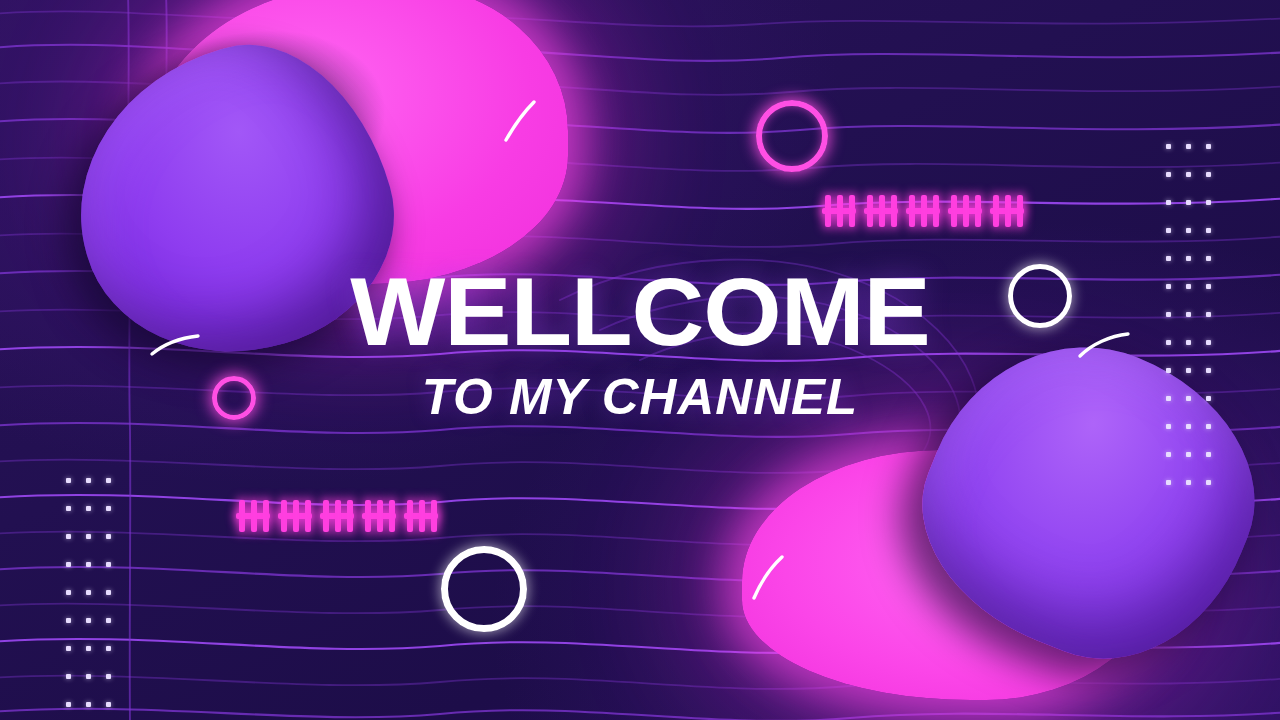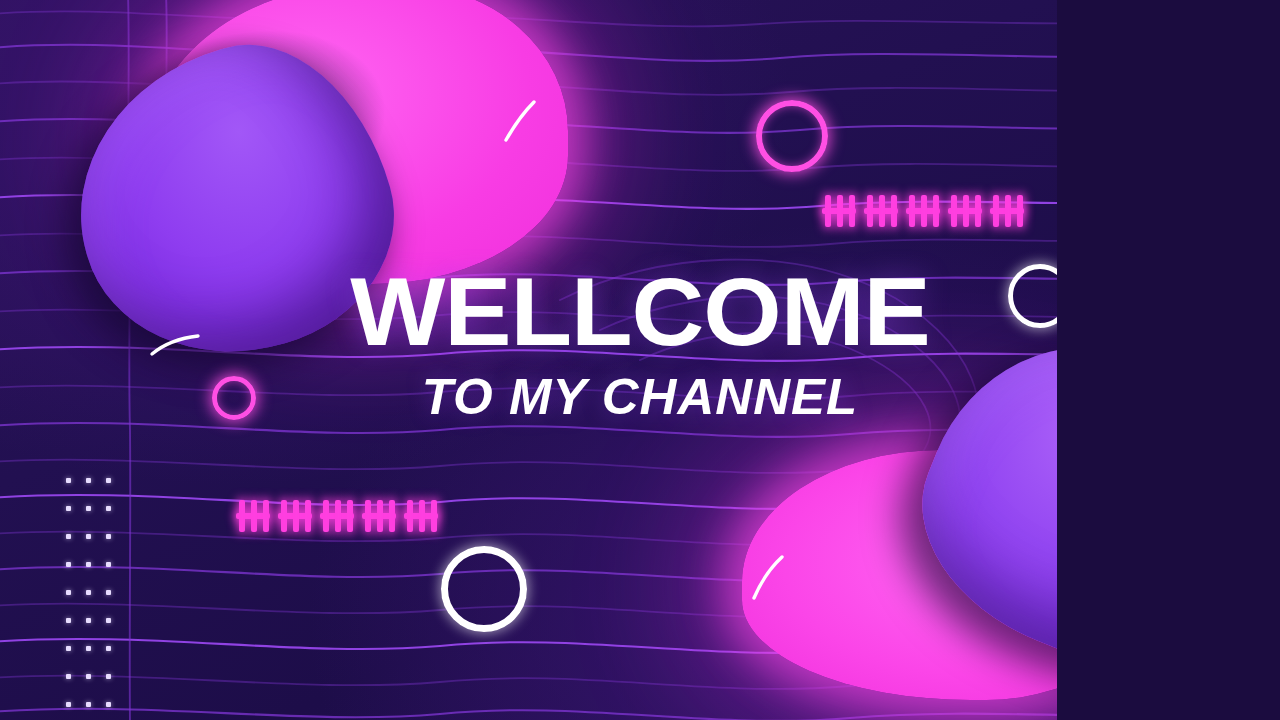--- a/index.html
+++ b/index.html
@@ -4,21 +4,21 @@
 <title>Wellcome To My Channel</title>
 <style>
   * { margin:0; padding:0; box-sizing:border-box; }
   html, body {
     width:1280px; height:720px; overflow:hidden;
     background:#1b0c3f;
     font-family:"Liberation Sans", sans-serif;
   }
   #stage {
     position:relative;
-    width:1057px; height:720px;
+    width:1280px; height:720px;
     overflow:hidden;
     background:
       radial-gradient(ellipse 900px 620px at 22% 14%, #3a1470 0%, rgba(58,20,112,0) 62%),
       radial-gradient(ellipse 900px 640px at 82% 86%, #3d1676 0%, rgba(61,22,118,0) 62%),
       linear-gradient(155deg, #2a1159 0%, #221051 40%, #1d0d49 70%, #230f52 100%);
   }
 
   
   .waves { position:absolute; inset:0; width:1280px; height:720px; }
   .waves path {

